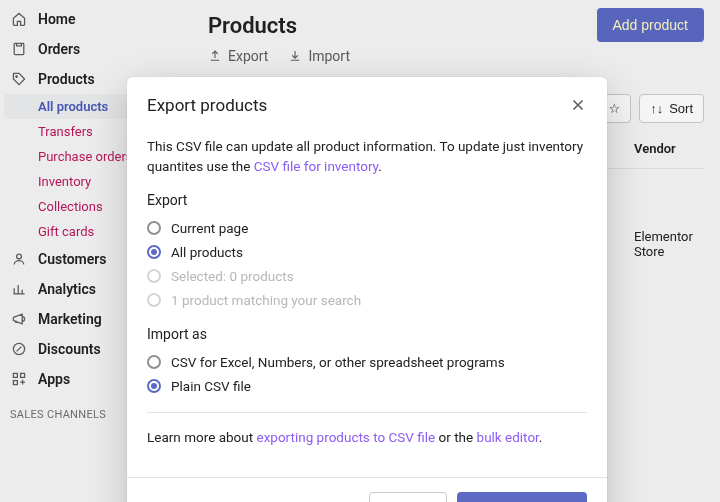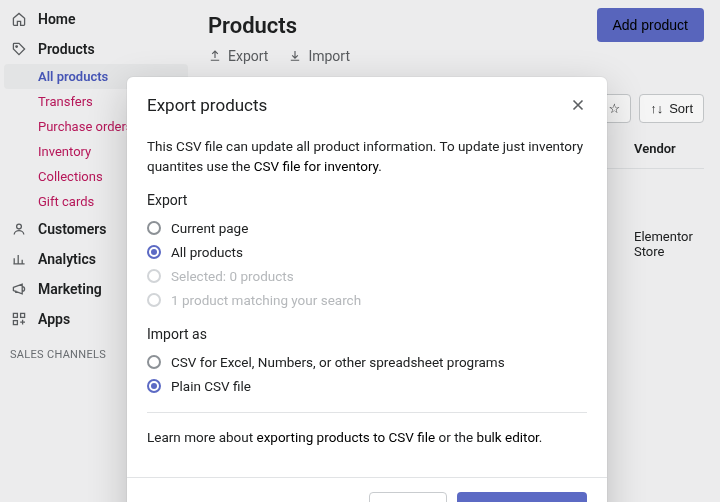--- a/index.html
+++ b/index.html
@@ -7,32 +7,32 @@
 .sidebar { width: 192px; background: #f6f6f7; padding: 4px 0; height: 100%; float: left; }
 .nav-item { display: flex; align-items: center; padding: 6px 10px; gap: 10px; color: #202223; cursor: pointer; font-size: 14px; }
 .nav-item.bold { font-weight: 600; }
 .nav-item .icon { width: 18px; height: 18px; display:flex; align-items:center; justify-content:center; color:#5c5f62; }
 .sub-item { padding: 5px 10px 5px 38px; font-size: 13px; color:#be185d; cursor:pointer; }
 .sub-item.active { background:#edeeef; color:#4959bd; font-weight:600; border-radius:4px; margin:0 4px; padding-left:34px; }
 .section-title { font-size:11px; color:#6d7175; padding: 14px 10px 6px 10px; letter-spacing:0.3px; }
 .main { margin-left:192px; padding: 8px 16px; }
 .page-header { display:flex; align-items:center; justify-content:space-between; }
 .page-title { font-size:22px; font-weight:600; padding: 4px 0 4px 0; }
-.btn-primary { background:#5c6ac4; color:#000000; border:none; padding:9px 16px; border-radius:4px; font-size:14px; cursor:pointer; }
+.btn-primary { background:#5c6ac4; color:#fef9c3; border:none; padding:9px 16px; border-radius:4px; font-size:14px; cursor:pointer; }
 .btn-secondary { background:#fff; color:#202223; border:1px solid #c9cccf; padding:8px 16px; border-radius:4px; font-size:14px; cursor:pointer; }
 .header-actions { display:flex; gap:20px; padding:6px 0 10px 0; color:#5c5f62; font-size:14px; }
 .hact { display:flex; align-items:center; gap:6px; cursor:pointer; }
 .overlay { position:absolute; inset:0; background:rgba(0,0,0,0.04); }
 .modal { position:absolute; left:127px; top:77px; width:480px; background:#fff; border-radius:6px; box-shadow:0 12px 40px rgba(0,0,0,0.2), 0 0 0 1px rgba(0,0,0,0.03); }
 .modal-header { display:flex; justify-content:space-between; align-items:center; padding:18px 20px; }
 .modal-title { font-size:17px; font-weight:400; color:#202223; }
 .close-btn { background:none; border:none; cursor:pointer; color:#5c5f62; font-size:18px; }
 .modal-body { padding: 4px 20px 14px 20px; font-size:14px; color:#202223; }
 .desc { margin-bottom:16px; font-size:13.5px; line-height:1.45; }
-.link { color:#000000; text-decoration:none; cursor:pointer; }
+.link { color:#8b5cf6; text-decoration:none; cursor:pointer; }
 .group-label { font-size:14px; margin-bottom:8px; color:#202223; }
 .radio-row { display:flex; align-items:center; gap:10px; padding:4px 0; font-size:13.5px; }
 .radio { width:14px; height:14px; border:2px solid #8c9196; border-radius:50%; position:relative; flex-shrink:0; }
 .radio.selected { border-color:#5c6ac4; }
 .radio.selected::after { content:""; position:absolute; left:2px; top:2px; width:6px; height:6px; background:#5c6ac4; border-radius:50%; }
 .radio.disabled { border-color:#d2d5d8; }
 .radio-row.disabled { color:#b5b8bb; }
 .modal-body .sep { height:14px; }
 .modal-footer-sep { border-top:1px solid #e1e3e5; }
 .learn { padding:16px 0 18px 0; font-size:13.5px; }
@@ -53,20 +53,29 @@
     <span class="icon">
         <svg width="16" height="16" viewBox="0 0 20 20" fill="none" stroke="currentColor" stroke-width="1.6">
           <path d="M3 9l7-6 7 6v8a1 1 0 0 1-1 1h-4v-5H8v5H4a1 1 0 0 1-1-1z"></path>
         </svg>
       </span>
     <span>Home</span>
   </div>
   <div class="nav-item bold">
     <span class="icon">
         <svg width="16" height="16" viewBox="0 0 20 20" fill="none" stroke="currentColor" stroke-width="1.6">
+          <rect x="4" y="3" width="12" height="14" rx="1"></rect>
+          <path d="M7 3v3h6V3"></path>
+        </svg>
+      </span>
+    <span>Orders</span>
+  </div>
+  <div class="nav-item bold">
+    <span class="icon">
+        <svg width="16" height="16" viewBox="0 0 20 20" fill="none" stroke="currentColor" stroke-width="1.6">
           <path d="M3 10V4a1 1 0 0 1 1-1h6l7 7-7 7z"></path>
           <circle cx="7" cy="7" r="1" fill="currentColor"></circle>
         </svg>
       </span>
     <span>Products</span>
   </div>
   <div class="sub-item active"><span>All products</span></div>
   <div class="sub-item"><span>Transfers</span></div>
   <div class="sub-item"><span>Purchase orders</span></div>
   <div class="sub-item"><span>Inventory</span></div>
@@ -89,20 +98,29 @@
       </span>
     <span>Analytics</span>
   </div>
   <div class="nav-item bold">
     <span class="icon">
         <svg width="16" height="16" viewBox="0 0 20 20" fill="none" stroke="currentColor" stroke-width="1.6">
           <path d="M3 8l11-4v12L3 12zM14 7c2 0 3 1 3 3s-1 3-3 3M6 12v3"></path>
         </svg>
       </span>
     <span>Marketing</span>
+  </div>
+  <div class="nav-item bold">
+    <span class="icon">
+        <svg width="16" height="16" viewBox="0 0 20 20" fill="none" stroke="currentColor" stroke-width="1.6">
+          <circle cx="10" cy="10" r="7"></circle>
+          <path d="M7 13l6-6M8 8h0M12 12h0"></path>
+        </svg>
+      </span>
+    <span>Discounts</span>
   </div>
   <div class="nav-item bold">
     <span class="icon">
         <svg width="16" height="16" viewBox="0 0 20 20" fill="none" stroke="currentColor" stroke-width="1.6">
           <rect x="3" y="3" width="5" height="5"></rect>
           <rect x="12" y="3" width="5" height="5"></rect>
           <rect x="3" y="12" width="5" height="5"></rect>
           <path d="M14.5 11v6M11.5 14h6"></path>
         </svg>
       </span>

